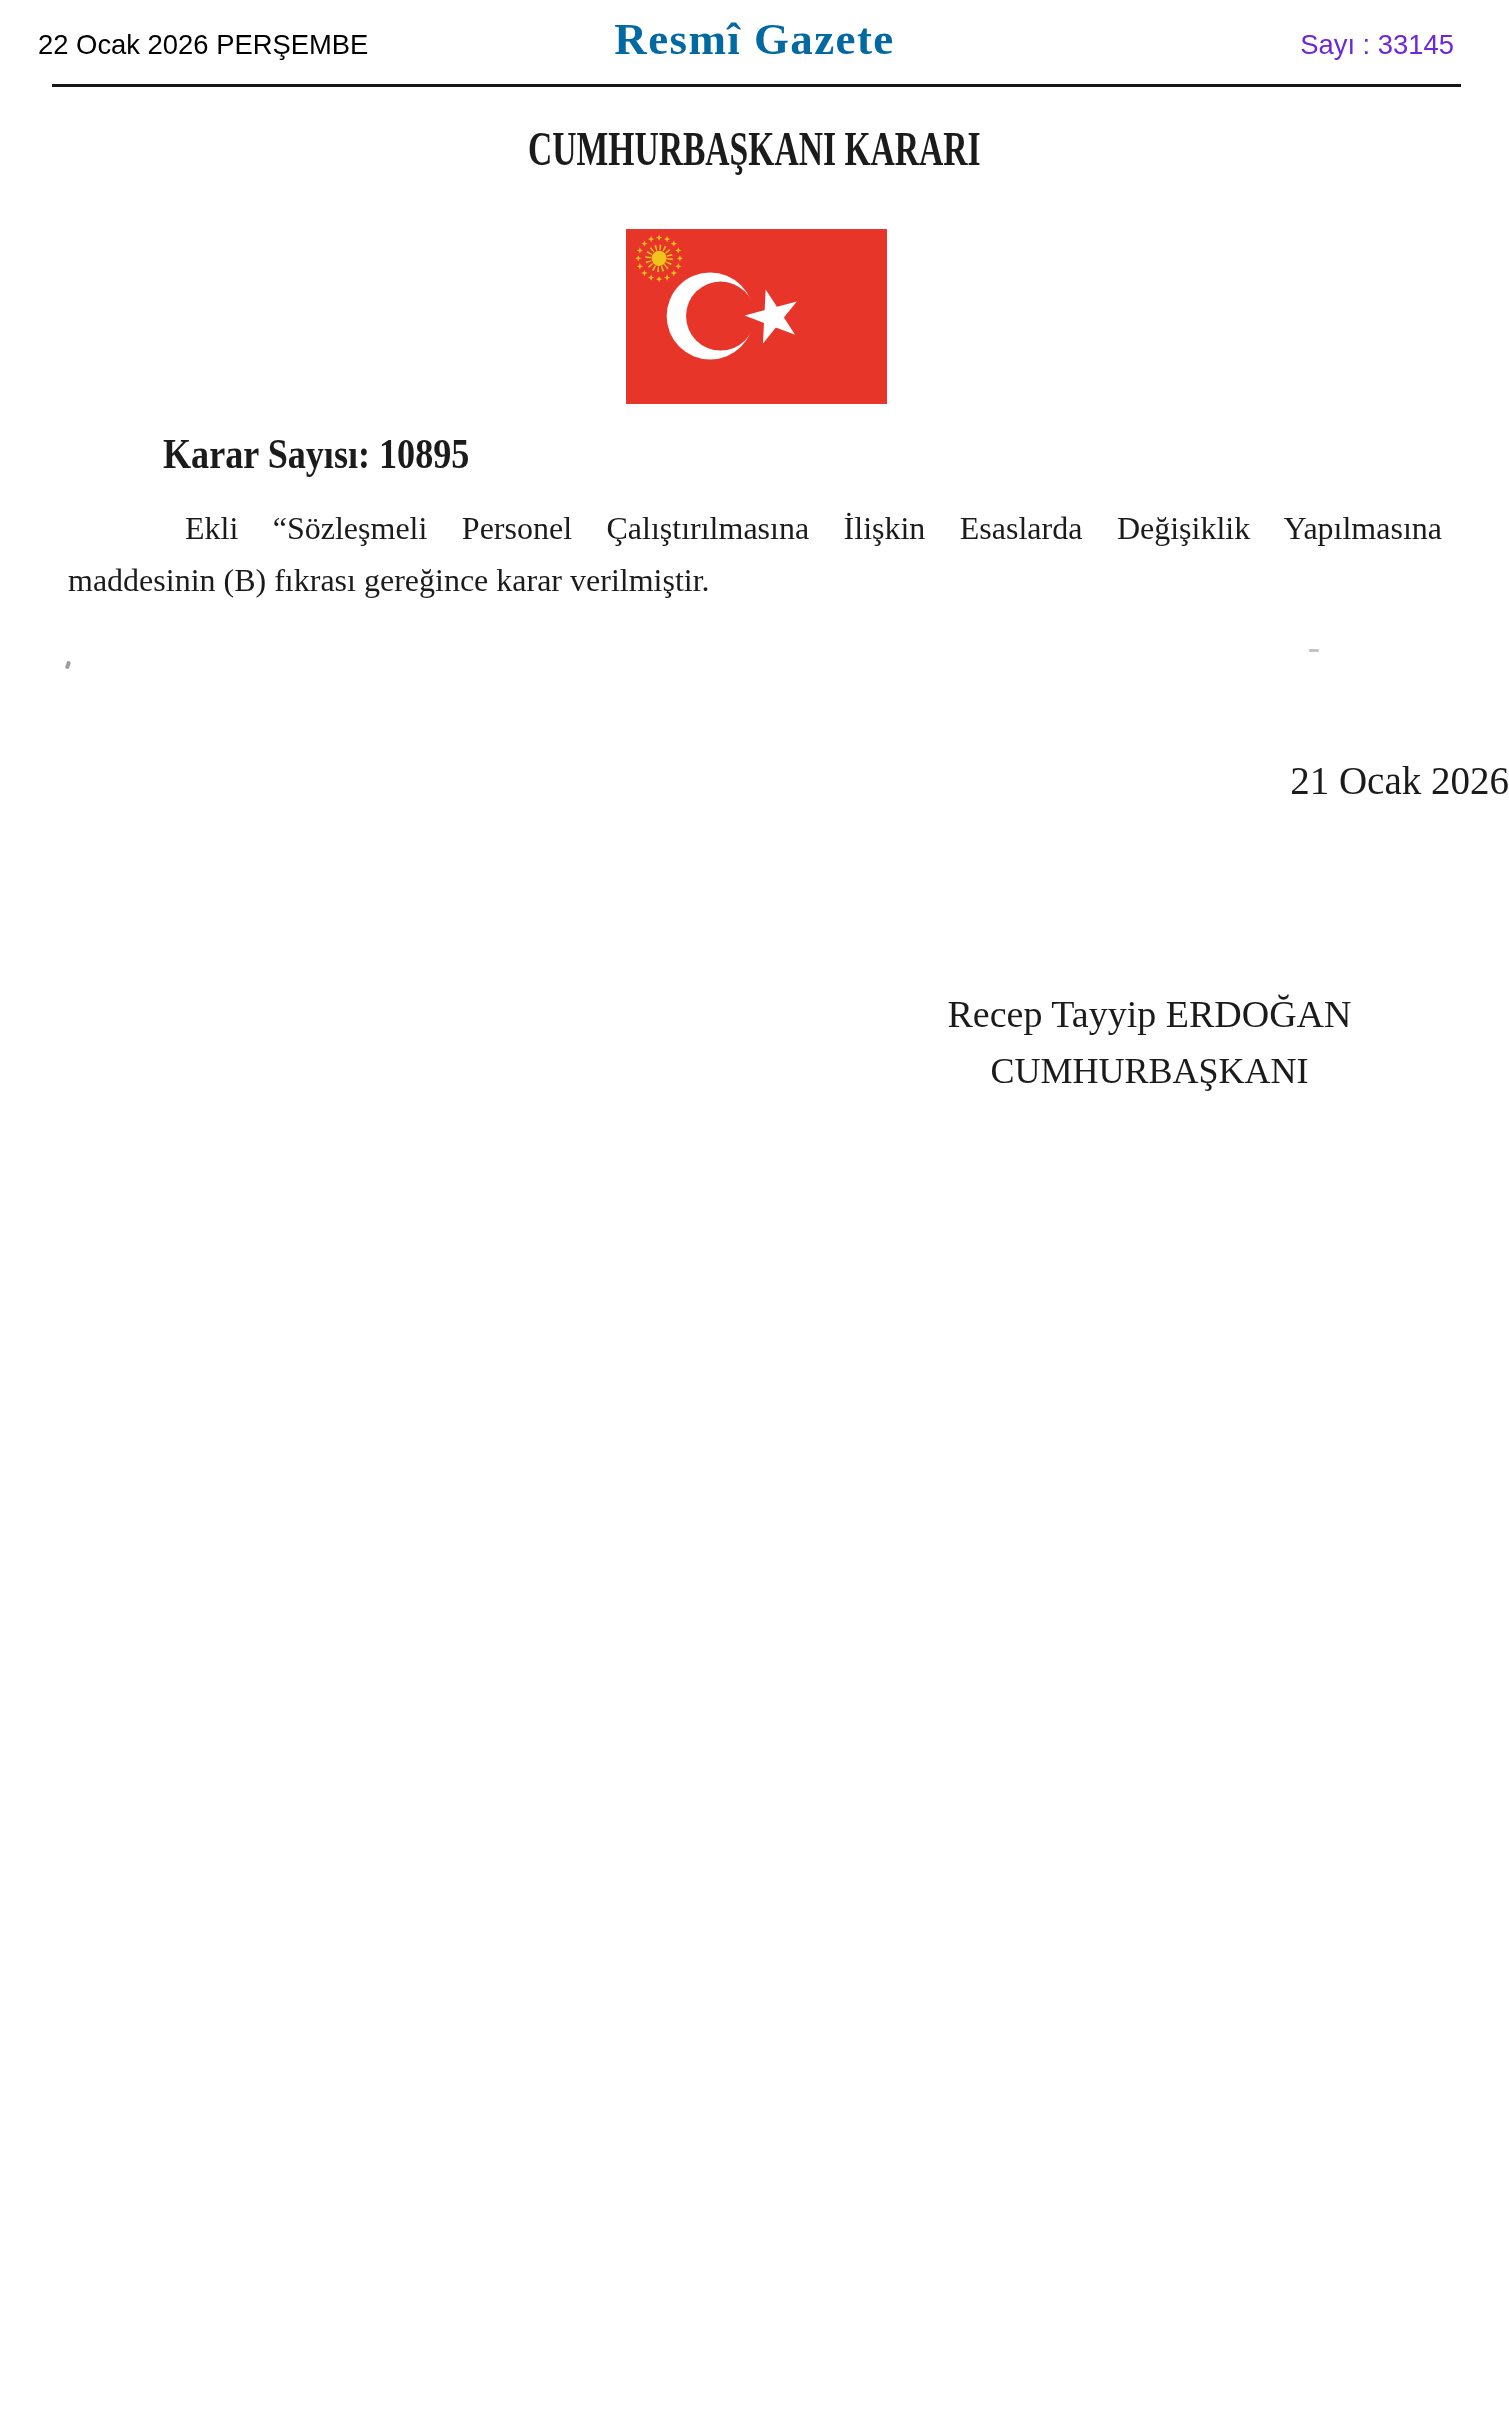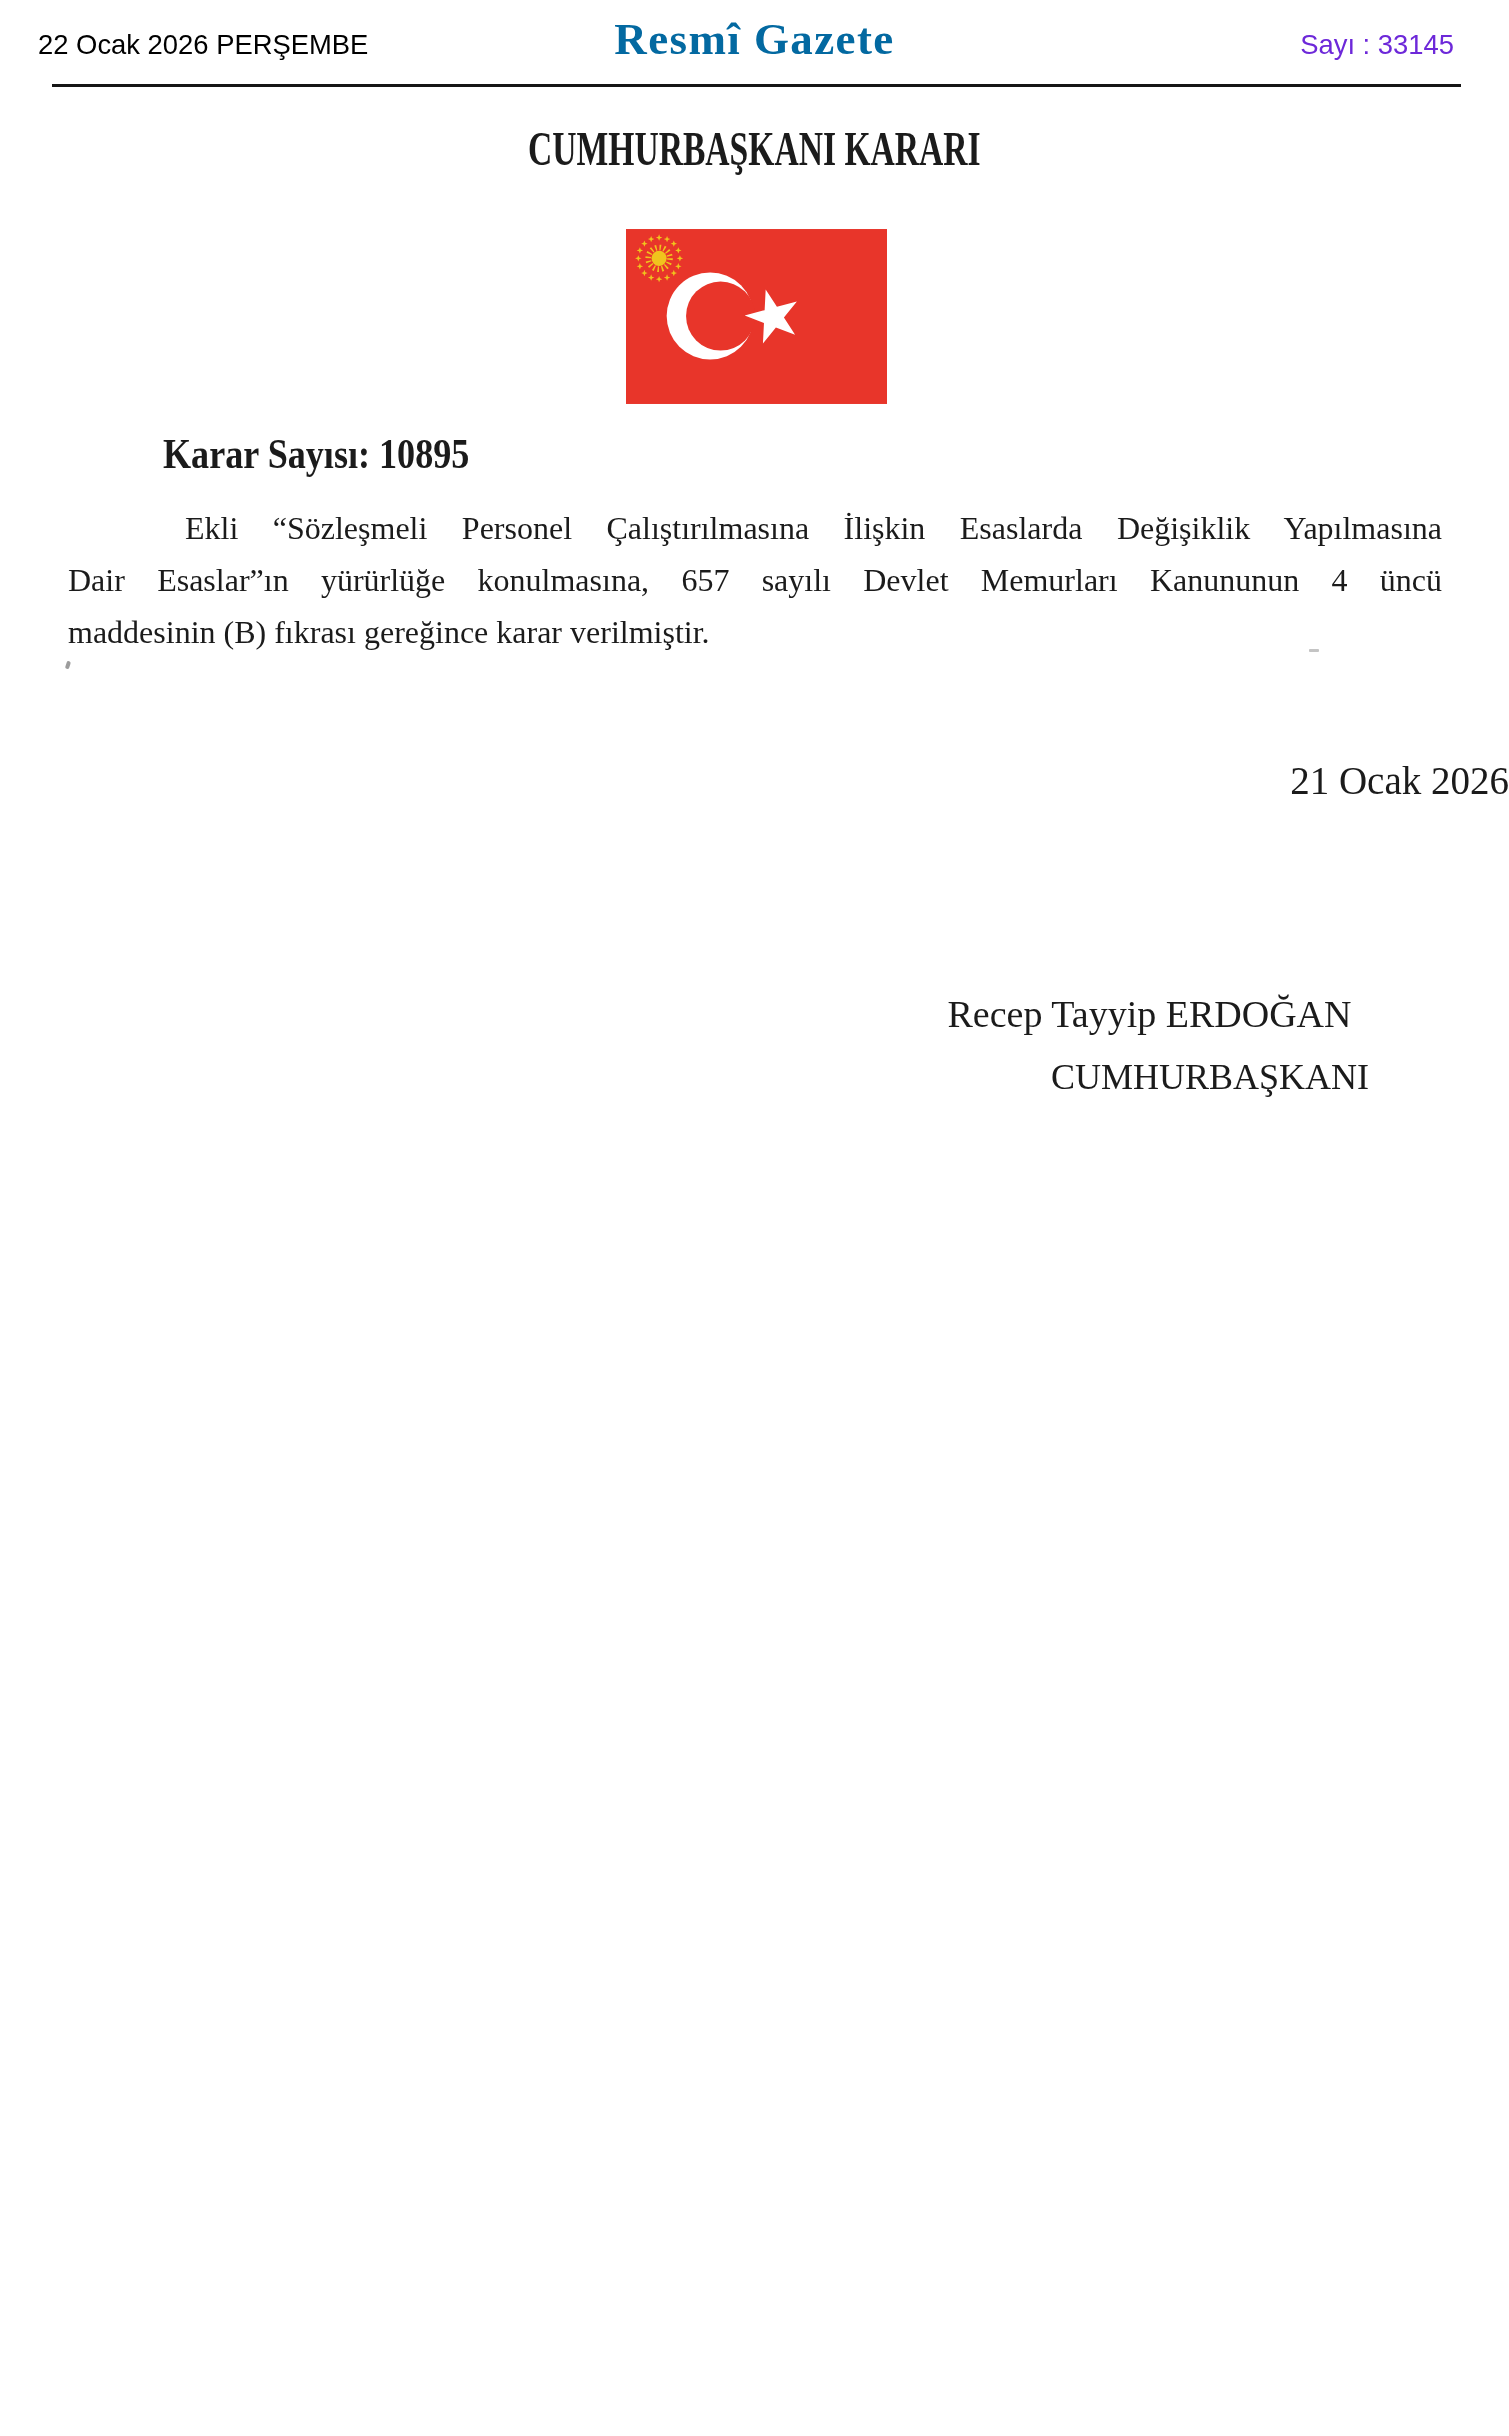--- a/index.html
+++ b/index.html
@@ -80,21 +80,21 @@
   
   .decision-date {
     left: 8px; right: 0; top: 758px;
     text-align: right;
     font-size: 39px; line-height: 1.2;
   }
 
   
   .signature { left: 930px; top: 992px; width: 439px; text-align: center; }
   .sig-name  { font-size: 38px; font-weight: normal; line-height: 45px; white-space: nowrap; }
-  .sig-title { font-size: 36px; line-height: 44px; margin-top: 18px; white-space: nowrap; text-align: right; }
+  .sig-title { font-size: 36px; line-height: 44px; margin-top: 12px; white-space: nowrap; }
 
   
   .speck1 {
     left: 66px; top: 661px; width: 3.8px; height: 7.6px;
     background: #5a5a5a; opacity: .6; border-radius: 1.9px;
     transform: rotate(18deg);
   }
   .speck2 {
     left: 1309px; top: 649px; width: 10.4px; height: 2.8px;
     background: #8a8a8a; opacity: .5; border-radius: 0.9px;
@@ -147,21 +147,20 @@
     </g>
   </svg>
 </div>
 
 <div class="abs karar-no">
   <span>Karar Sayısı: 10895</span>
 </div>
 
 <div class="abs decision-body">
   <div class="pline first">Ekli “Sözleşmeli Personel Çalıştırılmasına İlişkin Esaslarda Değişiklik Yapılmasına</div>
-  <div class="pline">Dair Esaslar”ın yürürlüğe konulmasına, 657 sayılı Devlet Memurları Kanununun 4 üncü</div>
   <div class="pline last">maddesinin (B) fıkrası gereğince karar verilmiştir.</div>
 </div>
 
 <div class="abs decision-date">21 Ocak 2026</div>
 
 <div class="abs signature">
   <div class="sig-name">Recep Tayyip ERDOĞAN</div>
   <div class="sig-title">CUMHURBAŞKANI</div>
 </div>
 

